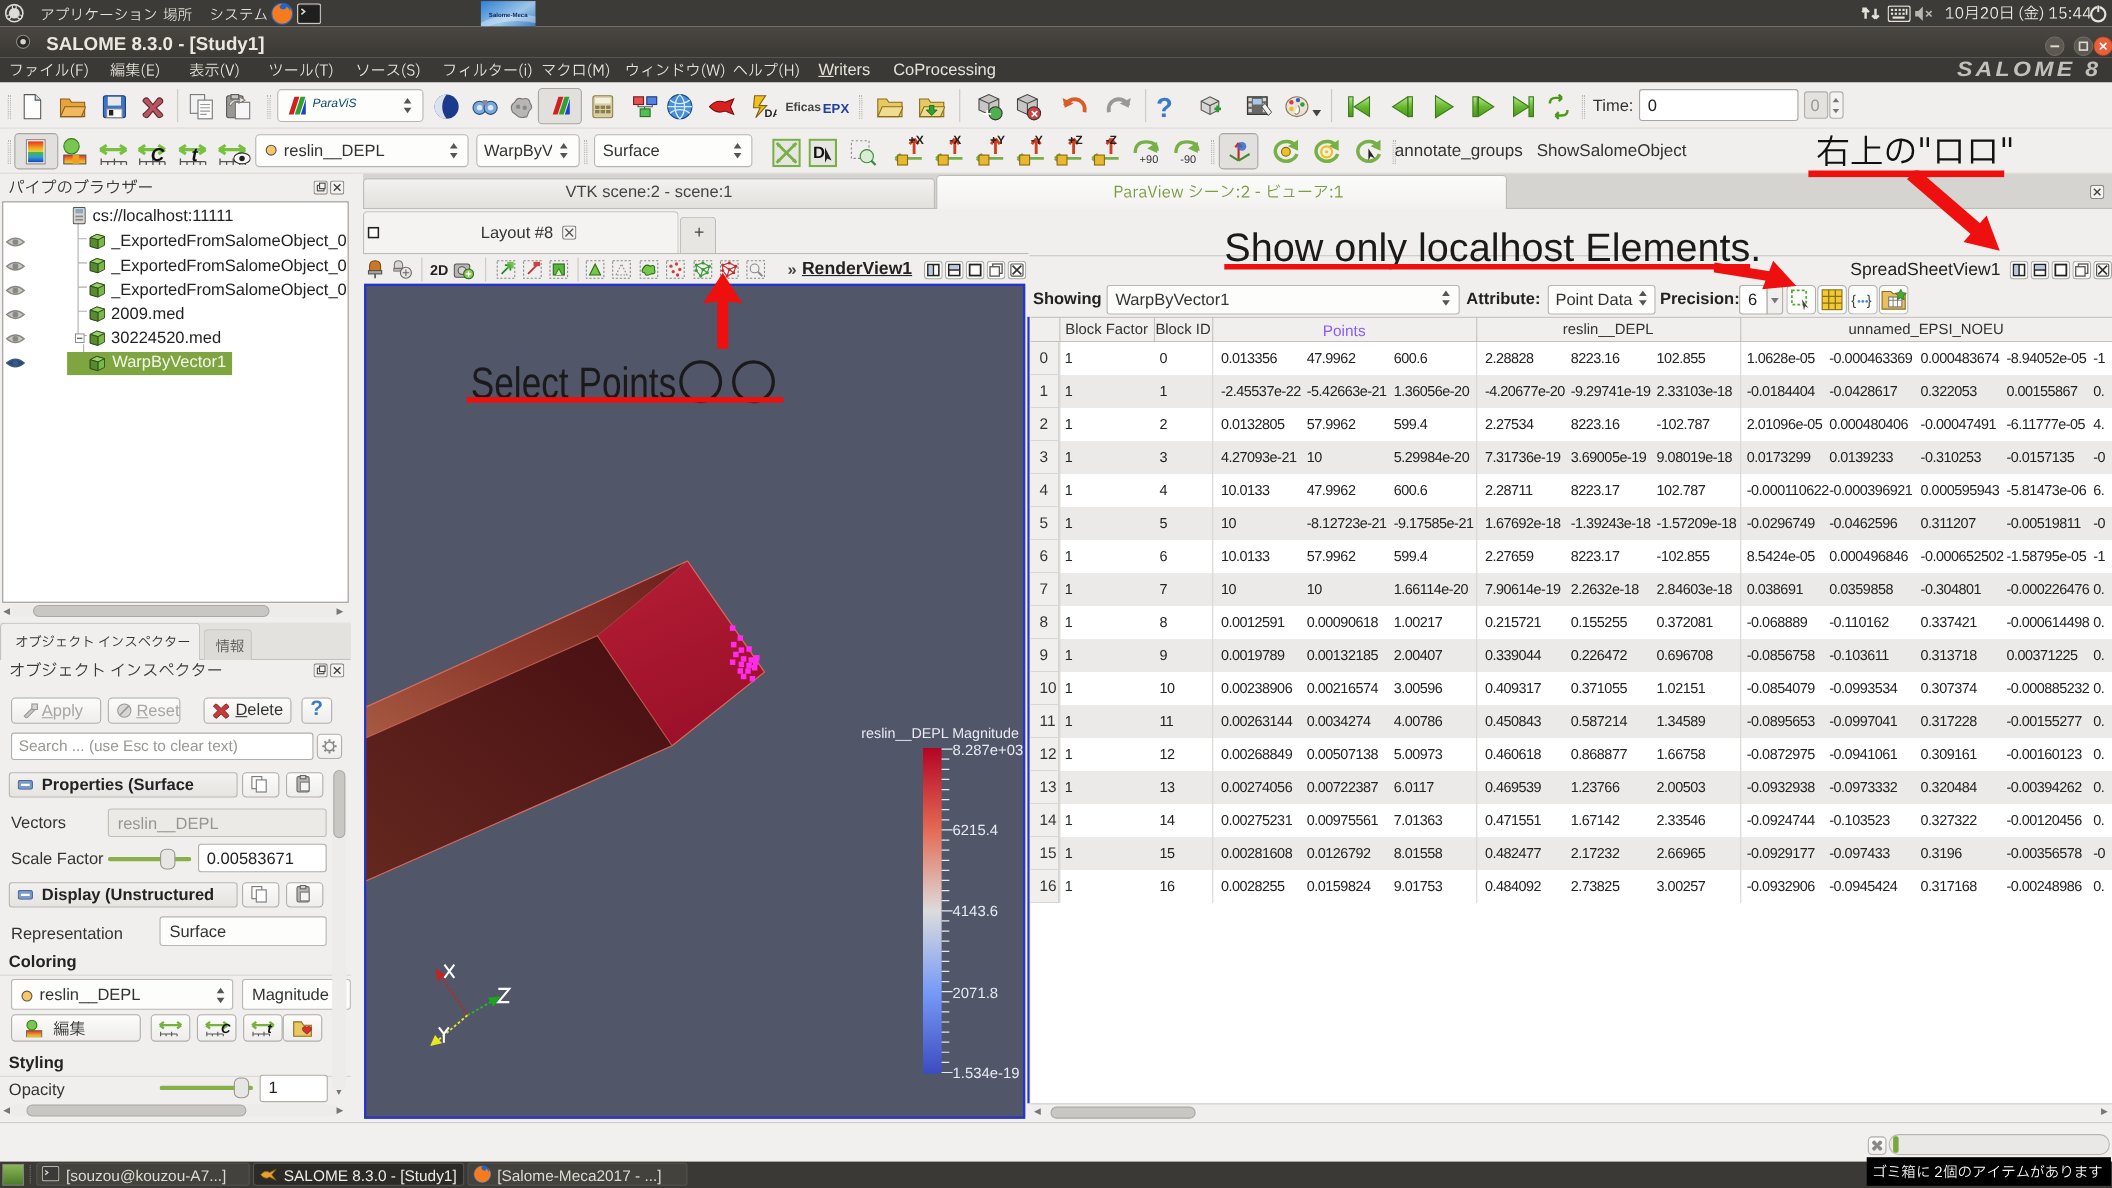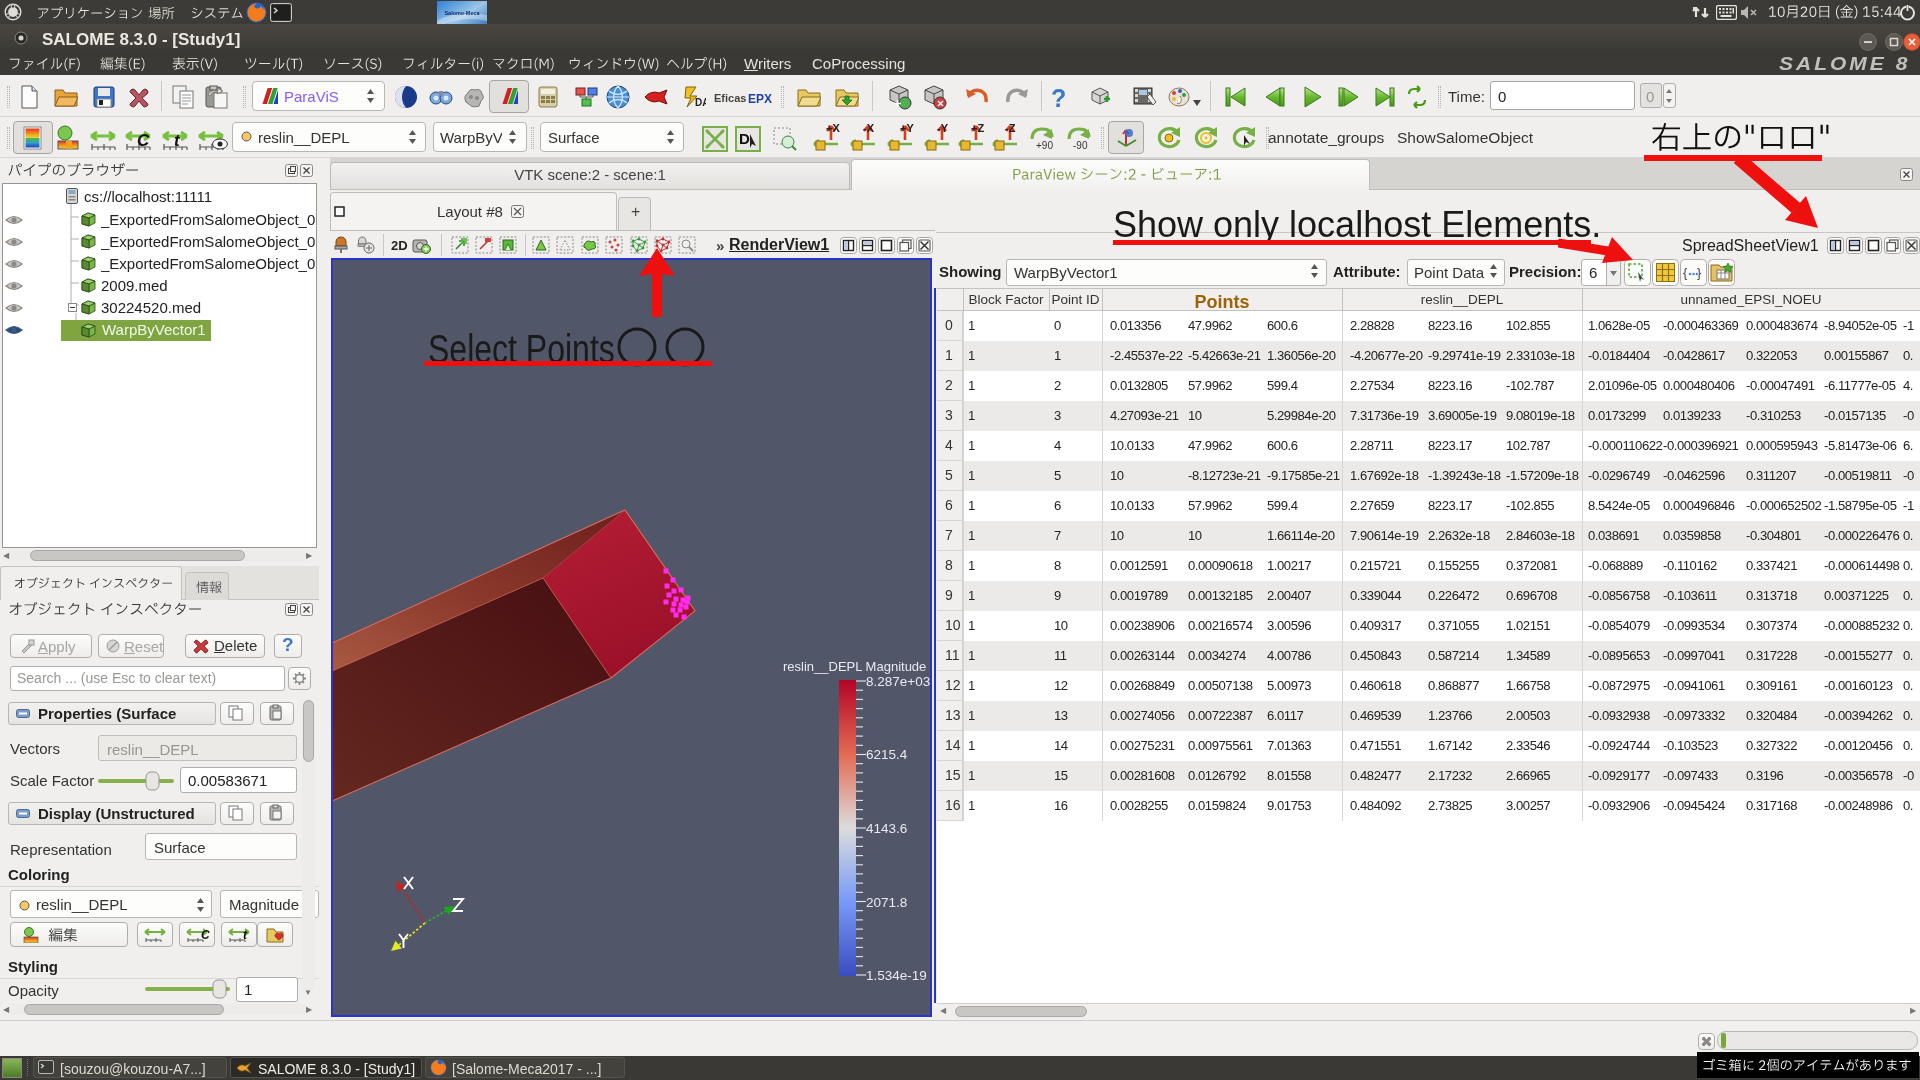--- a/index.html
+++ b/index.html
@@ -118,21 +118,21 @@
     <rect x="1" y="2" width="15" height="20" rx="2" fill="#9a9892" stroke="#555"></rect>
     <rect x="5" y="1" width="7" height="4" fill="#c8c6c0" stroke="#555"></rect>
     <rect x="9" y="8" width="13" height="15" fill="#f6f6f6" stroke="#777"></rect>
     <path d="M3 10 Q6 4 13 6 L12 3 L18 6 L12 9 L13 7 Q7 6 5 11z" fill="#e8e4da" stroke="#666" stroke-width="0.7"></path>
   </svg><div class="a" style="left:243px;top:86px;width:3px;height:22px;border-left:1px dotted #b5b3af;border-right:1px dotted #b5b3af"></div><div class="a" style="left:252px;top:81px;width:133px;height:30px;background:#fdfdfc;border:1px solid #b8b6b2;border-radius:4px"></div><svg class="a" style="left:260px;top:87px" width="18" height="18" viewBox="0 0 18 18">
     <g transform="skewX(-18)">
       <rect x="8" y="1" width="4.5" height="16" fill="#d02020"></rect>
       <rect x="13.5" y="1" width="4.5" height="16" fill="#30a030"></rect>
       <rect x="19" y="1" width="4.5" height="16" fill="#2040d0"></rect>
     </g>
-  </svg><div class="tx" style="left:284px;top:88px;font-size:15px;color:#8b5cf6;font-weight:normal;">ParaViS</div><svg class="a" style="left:366px;top:88px" width="9" height="16" viewBox="0 0 9 16">
+  </svg><div class="tx" style="left:284px;top:88px;font-size:11px;color:#0c4a6e;font-weight:normal;font-style:italic;">ParaViS</div><svg class="a" style="left:366px;top:88px" width="9" height="16" viewBox="0 0 9 16">
     <path d="M4.5 1 L8 6 H1z" fill="#555"></path>
     <path d="M4.5 15 L1 10 H8z" fill="#555"></path>
   </svg><svg class="a" style="left:394px;top:85px" width="24" height="24" viewBox="0 0 24 24">
     <circle cx="12" cy="12" r="11" fill="#1a3a8c"></circle>
     <path d="M12 1 A11 11 0 0 0 12 23 Q8 18 8 12 Q8 6 12 1z" fill="#fff" opacity="0.85"></path>
   </svg><svg class="a" style="left:429px;top:87px" width="24" height="20" viewBox="0 0 24 20">
     <circle cx="7" cy="11" r="6" fill="#7aa8d8" stroke="#2a4a7a"></circle>
     <circle cx="17" cy="11" r="6" fill="#7aa8d8" stroke="#2a4a7a"></circle>
     <circle cx="7" cy="11" r="2.5" fill="#d8e8f8"></circle>
     <circle cx="17" cy="11" r="2.5" fill="#d8e8f8"></circle>
@@ -780,22 +780,22 @@
     </g>
   </svg><svg class="a" style="left:1708px;top:259px" width="27" height="27" viewBox="0 0 27 27">
     <rect x="0.5" y="0.5" width="26" height="26" rx="4" fill="#fbfbfa" stroke="#b0aeaa"></rect>
     <path d="M3 6h8l2 2h11v14H3z" fill="#e8c060" stroke="#8a6d1a"></path>
     <rect x="9" y="11" width="12" height="9" fill="#f8f8f6" stroke="#777"></rect>
     <path d="M9 14h12M13 11v9M17 11v9" stroke="#777" stroke-width="0.8"></path>
     <path d="M20 4l1.5 3 3.5 0.5-2.5 2.5 0.6 3.5-3.1-1.7-3.1 1.7 0.6-3.5L15 7.5 18.5 7z" fill="#48a830" stroke="#1a6a10" stroke-width="0.6"></path>
   </svg><div class="a" style="left:937px;top:288px;width:983px;height:23px;background:#f0efed;border-top:1px solid #c4c2be;border-bottom:1px solid #c4c2be"></div><div class="a" style="left:963px;top:288px;width:1px;height:23px;background:#c4c2be"></div><div class="a" style="left:1049px;top:288px;width:1px;height:23px;background:#c4c2be"></div><div class="a" style="left:1102px;top:288px;width:1px;height:23px;background:#c4c2be"></div><div class="a" style="left:1342px;top:288px;width:1px;height:23px;background:#c4c2be"></div><div class="a" style="left:1582px;top:288px;width:1px;height:23px;background:#c4c2be"></div><div class="tx" style="left:963px;top:292px;font-size:13.5px;color:#333;font-weight:normal;">
     <div style="width:86px;text-align:center">Block Factor</div>
   </div><div class="tx" style="left:1049px;top:292px;font-size:13.5px;color:#333;font-weight:normal;">
-    <div style="width:53px;text-align:center">Point ID</div>
-  </div><div class="tx" style="left:1102px;top:292px;font-size:18px;color:#a16207;font-weight:bold;">
+    <div style="width:53px;text-align:center">Block ID</div>
+  </div><div class="tx" style="left:1102px;top:292px;font-size:14px;color:#8b5cf6;font-weight:normal;">
     <div style="width:240px;text-align:center">Points</div>
   </div><div class="tx" style="left:1342px;top:292px;font-size:13.5px;color:#333;font-weight:normal;">
     <div style="width:240px;text-align:center">reslin__DEPL</div>
   </div><div class="tx" style="left:1582px;top:292px;font-size:13.5px;color:#333;font-weight:normal;">
     <div style="width:338px;text-align:center">unnamed_EPSI_NOEU</div>
   </div><div class="a" style="left:937px;top:311px;width:983px;height:30px;background:#ffffff"></div><div class="a" style="left:937px;top:311px;width:26px;height:30px;background:#f0efed;border-right:1px solid #d0cecb;border-bottom:1px solid #d8d6d3"></div><div class="tx" style="left:945px;top:317px;font-size:14px;color:#333;font-weight:normal;">0</div><div class="tx" style="left:968px;top:318px;font-size:13.1px;color:#222;font-weight:normal;letter-spacing:-0.45px">1</div><div class="tx" style="left:1054px;top:318px;font-size:13.1px;color:#222;font-weight:normal;letter-spacing:-0.45px">0</div><div class="tx" style="left:1110px;top:318px;font-size:13.1px;color:#222;font-weight:normal;letter-spacing:-0.45px">0.013356</div><div class="tx" style="left:1188px;top:318px;font-size:13.1px;color:#222;font-weight:normal;letter-spacing:-0.45px">47.9962</div><div class="tx" style="left:1267px;top:318px;font-size:13.1px;color:#222;font-weight:normal;letter-spacing:-0.45px">600.6</div><div class="tx" style="left:1350px;top:318px;font-size:13.1px;color:#222;font-weight:normal;letter-spacing:-0.45px">2.28828</div><div class="tx" style="left:1428px;top:318px;font-size:13.1px;color:#222;font-weight:normal;letter-spacing:-0.45px">8223.16</div><div class="tx" style="left:1506px;top:318px;font-size:13.1px;color:#222;font-weight:normal;letter-spacing:-0.45px">102.855</div><div class="tx" style="left:1588px;top:318px;font-size:13.1px;color:#222;font-weight:normal;letter-spacing:-0.45px">1.0628e-05</div><div class="tx" style="left:1663px;top:318px;font-size:13.1px;color:#222;font-weight:normal;letter-spacing:-0.45px">-0.000463369</div><div class="tx" style="left:1746px;top:318px;font-size:13.1px;color:#222;font-weight:normal;letter-spacing:-0.45px">0.000483674</div><div class="tx" style="left:1824px;top:318px;font-size:13.1px;color:#222;font-weight:normal;letter-spacing:-0.45px">-8.94052e-05</div><div class="tx" style="left:1903px;top:318px;font-size:13.1px;color:#222;font-weight:normal;letter-spacing:-0.45px">-1</div><div class="a" style="left:1102px;top:311px;width:1px;height:30px;background:#d8d6d3"></div><div class="a" style="left:1342px;top:311px;width:1px;height:30px;background:#d8d6d3"></div><div class="a" style="left:1582px;top:311px;width:1px;height:30px;background:#d8d6d3"></div><div class="a" style="left:937px;top:341px;width:983px;height:30px;background:#ebeae8"></div><div class="a" style="left:937px;top:341px;width:26px;height:30px;background:#f0efed;border-right:1px solid #d0cecb;border-bottom:1px solid #d8d6d3"></div><div class="tx" style="left:945px;top:347px;font-size:14px;color:#333;font-weight:normal;">1</div><div class="tx" style="left:968px;top:348px;font-size:13.1px;color:#222;font-weight:normal;letter-spacing:-0.45px">1</div><div class="tx" style="left:1054px;top:348px;font-size:13.1px;color:#222;font-weight:normal;letter-spacing:-0.45px">1</div><div class="tx" style="left:1110px;top:348px;font-size:13.1px;color:#222;font-weight:normal;letter-spacing:-0.45px">-2.45537e-22</div><div class="tx" style="left:1188px;top:348px;font-size:13.1px;color:#222;font-weight:normal;letter-spacing:-0.45px">-5.42663e-21</div><div class="tx" style="left:1267px;top:348px;font-size:13.1px;color:#222;font-weight:normal;letter-spacing:-0.45px">1.36056e-20</div><div class="tx" style="left:1350px;top:348px;font-size:13.1px;color:#222;font-weight:normal;letter-spacing:-0.45px">-4.20677e-20</div><div class="tx" style="left:1428px;top:348px;font-size:13.1px;color:#222;font-weight:normal;letter-spacing:-0.45px">-9.29741e-19</div><div class="tx" style="left:1506px;top:348px;font-size:13.1px;color:#222;font-weight:normal;letter-spacing:-0.45px">2.33103e-18</div><div class="tx" style="left:1588px;top:348px;font-size:13.1px;color:#222;font-weight:normal;letter-spacing:-0.45px">-0.0184404</div><div class="tx" style="left:1663px;top:348px;font-size:13.1px;color:#222;font-weight:normal;letter-spacing:-0.45px">-0.0428617</div><div class="tx" style="left:1746px;top:348px;font-size:13.1px;color:#222;font-weight:normal;letter-spacing:-0.45px">0.322053</div><div class="tx" style="left:1824px;top:348px;font-size:13.1px;color:#222;font-weight:normal;letter-spacing:-0.45px">0.00155867</div><div class="tx" style="left:1903px;top:348px;font-size:13.1px;color:#222;font-weight:normal;letter-spacing:-0.45px">0.</div><div class="a" style="left:1102px;top:341px;width:1px;height:30px;background:#d8d6d3"></div><div class="a" style="left:1342px;top:341px;width:1px;height:30px;background:#d8d6d3"></div><div class="a" style="left:1582px;top:341px;width:1px;height:30px;background:#d8d6d3"></div><div class="a" style="left:937px;top:371px;width:983px;height:30px;background:#ffffff"></div><div class="a" style="left:937px;top:371px;width:26px;height:30px;background:#f0efed;border-right:1px solid #d0cecb;border-bottom:1px solid #d8d6d3"></div><div class="tx" style="left:945px;top:377px;font-size:14px;color:#333;font-weight:normal;">2</div><div class="tx" style="left:968px;top:378px;font-size:13.1px;color:#222;font-weight:normal;letter-spacing:-0.45px">1</div><div class="tx" style="left:1054px;top:378px;font-size:13.1px;color:#222;font-weight:normal;letter-spacing:-0.45px">2</div><div class="tx" style="left:1110px;top:378px;font-size:13.1px;color:#222;font-weight:normal;letter-spacing:-0.45px">0.0132805</div><div class="tx" style="left:1188px;top:378px;font-size:13.1px;color:#222;font-weight:normal;letter-spacing:-0.45px">57.9962</div><div class="tx" style="left:1267px;top:378px;font-size:13.1px;color:#222;font-weight:normal;letter-spacing:-0.45px">599.4</div><div class="tx" style="left:1350px;top:378px;font-size:13.1px;color:#222;font-weight:normal;letter-spacing:-0.45px">2.27534</div><div class="tx" style="left:1428px;top:378px;font-size:13.1px;color:#222;font-weight:normal;letter-spacing:-0.45px">8223.16</div><div class="tx" style="left:1506px;top:378px;font-size:13.1px;color:#222;font-weight:normal;letter-spacing:-0.45px">-102.787</div><div class="tx" style="left:1588px;top:378px;font-size:13.1px;color:#222;font-weight:normal;letter-spacing:-0.45px">2.01096e-05</div><div class="tx" style="left:1663px;top:378px;font-size:13.1px;color:#222;font-weight:normal;letter-spacing:-0.45px">0.000480406</div><div class="tx" style="left:1746px;top:378px;font-size:13.1px;color:#222;font-weight:normal;letter-spacing:-0.45px">-0.00047491</div><div class="tx" style="left:1824px;top:378px;font-size:13.1px;color:#222;font-weight:normal;letter-spacing:-0.45px">-6.11777e-05</div><div class="tx" style="left:1903px;top:378px;font-size:13.1px;color:#222;font-weight:normal;letter-spacing:-0.45px">4.</div><div class="a" style="left:1102px;top:371px;width:1px;height:30px;background:#d8d6d3"></div><div class="a" style="left:1342px;top:371px;width:1px;height:30px;background:#d8d6d3"></div><div class="a" style="left:1582px;top:371px;width:1px;height:30px;background:#d8d6d3"></div><div class="a" style="left:937px;top:401px;width:983px;height:30px;background:#ebeae8"></div><div class="a" style="left:937px;top:401px;width:26px;height:30px;background:#f0efed;border-right:1px solid #d0cecb;border-bottom:1px solid #d8d6d3"></div><div class="tx" style="left:945px;top:407px;font-size:14px;color:#333;font-weight:normal;">3</div><div class="tx" style="left:968px;top:408px;font-size:13.1px;color:#222;font-weight:normal;letter-spacing:-0.45px">1</div><div class="tx" style="left:1054px;top:408px;font-size:13.1px;color:#222;font-weight:normal;letter-spacing:-0.45px">3</div><div class="tx" style="left:1110px;top:408px;font-size:13.1px;color:#222;font-weight:normal;letter-spacing:-0.45px">4.27093e-21</div><div class="tx" style="left:1188px;top:408px;font-size:13.1px;color:#222;font-weight:normal;letter-spacing:-0.45px">10</div><div class="tx" style="left:1267px;top:408px;font-size:13.1px;color:#222;font-weight:normal;letter-spacing:-0.45px">5.29984e-20</div><div class="tx" style="left:1350px;top:408px;font-size:13.1px;color:#222;font-weight:normal;letter-spacing:-0.45px">7.31736e-19</div><div class="tx" style="left:1428px;top:408px;font-size:13.1px;color:#222;font-weight:normal;letter-spacing:-0.45px">3.69005e-19</div><div class="tx" style="left:1506px;top:408px;font-size:13.1px;color:#222;font-weight:normal;letter-spacing:-0.45px">9.08019e-18</div><div class="tx" style="left:1588px;top:408px;font-size:13.1px;color:#222;font-weight:normal;letter-spacing:-0.45px">0.0173299</div><div class="tx" style="left:1663px;top:408px;font-size:13.1px;color:#222;font-weight:normal;letter-spacing:-0.45px">0.0139233</div><div class="tx" style="left:1746px;top:408px;font-size:13.1px;color:#222;font-weight:normal;letter-spacing:-0.45px">-0.310253</div><div class="tx" style="left:1824px;top:408px;font-size:13.1px;color:#222;font-weight:normal;letter-spacing:-0.45px">-0.0157135</div><div class="tx" style="left:1903px;top:408px;font-size:13.1px;color:#222;font-weight:normal;letter-spacing:-0.45px">-0</div><div class="a" style="left:1102px;top:401px;width:1px;height:30px;background:#d8d6d3"></div><div class="a" style="left:1342px;top:401px;width:1px;height:30px;background:#d8d6d3"></div><div class="a" style="left:1582px;top:401px;width:1px;height:30px;background:#d8d6d3"></div><div class="a" style="left:937px;top:431px;width:983px;height:30px;background:#ffffff"></div><div class="a" style="left:937px;top:431px;width:26px;height:30px;background:#f0efed;border-right:1px solid #d0cecb;border-bottom:1px solid #d8d6d3"></div><div class="tx" style="left:945px;top:437px;font-size:14px;color:#333;font-weight:normal;">4</div><div class="tx" style="left:968px;top:438px;font-size:13.1px;color:#222;font-weight:normal;letter-spacing:-0.45px">1</div><div class="tx" style="left:1054px;top:438px;font-size:13.1px;color:#222;font-weight:normal;letter-spacing:-0.45px">4</div><div class="tx" style="left:1110px;top:438px;font-size:13.1px;color:#222;font-weight:normal;letter-spacing:-0.45px">10.0133</div><div class="tx" style="left:1188px;top:438px;font-size:13.1px;color:#222;font-weight:normal;letter-spacing:-0.45px">47.9962</div><div class="tx" style="left:1267px;top:438px;font-size:13.1px;color:#222;font-weight:normal;letter-spacing:-0.45px">600.6</div><div class="tx" style="left:1350px;top:438px;font-size:13.1px;color:#222;font-weight:normal;letter-spacing:-0.45px">2.28711</div><div class="tx" style="left:1428px;top:438px;font-size:13.1px;color:#222;font-weight:normal;letter-spacing:-0.45px">8223.17</div><div class="tx" style="left:1506px;top:438px;font-size:13.1px;color:#222;font-weight:normal;letter-spacing:-0.45px">102.787</div><div class="tx" style="left:1588px;top:438px;font-size:13.1px;color:#222;font-weight:normal;letter-spacing:-0.45px">-0.000110622</div><div class="tx" style="left:1663px;top:438px;font-size:13.1px;color:#222;font-weight:normal;letter-spacing:-0.45px">-0.000396921</div><div class="tx" style="left:1746px;top:438px;font-size:13.1px;color:#222;font-weight:normal;letter-spacing:-0.45px">0.000595943</div><div class="tx" style="left:1824px;top:438px;font-size:13.1px;color:#222;font-weight:normal;letter-spacing:-0.45px">-5.81473e-06</div><div class="tx" style="left:1903px;top:438px;font-size:13.1px;color:#222;font-weight:normal;letter-spacing:-0.45px">6.</div><div class="a" style="left:1102px;top:431px;width:1px;height:30px;background:#d8d6d3"></div><div class="a" style="left:1342px;top:431px;width:1px;height:30px;background:#d8d6d3"></div><div class="a" style="left:1582px;top:431px;width:1px;height:30px;background:#d8d6d3"></div><div class="a" style="left:937px;top:461px;width:983px;height:30px;background:#ebeae8"></div><div class="a" style="left:937px;top:461px;width:26px;height:30px;background:#f0efed;border-right:1px solid #d0cecb;border-bottom:1px solid #d8d6d3"></div><div class="tx" style="left:945px;top:467px;font-size:14px;color:#333;font-weight:normal;">5</div><div class="tx" style="left:968px;top:468px;font-size:13.1px;color:#222;font-weight:normal;letter-spacing:-0.45px">1</div><div class="tx" style="left:1054px;top:468px;font-size:13.1px;color:#222;font-weight:normal;letter-spacing:-0.45px">5</div><div class="tx" style="left:1110px;top:468px;font-size:13.1px;color:#222;font-weight:normal;letter-spacing:-0.45px">10</div><div class="tx" style="left:1188px;top:468px;font-size:13.1px;color:#222;font-weight:normal;letter-spacing:-0.45px">-8.12723e-21</div><div class="tx" style="left:1267px;top:468px;font-size:13.1px;color:#222;font-weight:normal;letter-spacing:-0.45px">-9.17585e-21</div><div class="tx" style="left:1350px;top:468px;font-size:13.1px;color:#222;font-weight:normal;letter-spacing:-0.45px">1.67692e-18</div><div class="tx" style="left:1428px;top:468px;font-size:13.1px;color:#222;font-weight:normal;letter-spacing:-0.45px">-1.39243e-18</div><div class="tx" style="left:1506px;top:468px;font-size:13.1px;color:#222;font-weight:normal;letter-spacing:-0.45px">-1.57209e-18</div><div class="tx" style="left:1588px;top:468px;font-size:13.1px;color:#222;font-weight:normal;letter-spacing:-0.45px">-0.0296749</div><div class="tx" style="left:1663px;top:468px;font-size:13.1px;color:#222;font-weight:normal;letter-spacing:-0.45px">-0.0462596</div><div class="tx" style="left:1746px;top:468px;font-size:13.1px;color:#222;font-weight:normal;letter-spacing:-0.45px">0.311207</div><div class="tx" style="left:1824px;top:468px;font-size:13.1px;color:#222;font-weight:normal;letter-spacing:-0.45px">-0.00519811</div><div class="tx" style="left:1903px;top:468px;font-size:13.1px;color:#222;font-weight:normal;letter-spacing:-0.45px">-0</div><div class="a" style="left:1102px;top:461px;width:1px;height:30px;background:#d8d6d3"></div><div class="a" style="left:1342px;top:461px;width:1px;height:30px;background:#d8d6d3"></div><div class="a" style="left:1582px;top:461px;width:1px;height:30px;background:#d8d6d3"></div><div class="a" style="left:937px;top:491px;width:983px;height:30px;background:#ffffff"></div><div class="a" style="left:937px;top:491px;width:26px;height:30px;background:#f0efed;border-right:1px solid #d0cecb;border-bottom:1px solid #d8d6d3"></div><div class="tx" style="left:945px;top:497px;font-size:14px;color:#333;font-weight:normal;">6</div><div class="tx" style="left:968px;top:498px;font-size:13.1px;color:#222;font-weight:normal;letter-spacing:-0.45px">1</div><div class="tx" style="left:1054px;top:498px;font-size:13.1px;color:#222;font-weight:normal;letter-spacing:-0.45px">6</div><div class="tx" style="left:1110px;top:498px;font-size:13.1px;color:#222;font-weight:normal;letter-spacing:-0.45px">10.0133</div><div class="tx" style="left:1188px;top:498px;font-size:13.1px;color:#222;font-weight:normal;letter-spacing:-0.45px">57.9962</div><div class="tx" style="left:1267px;top:498px;font-size:13.1px;color:#222;font-weight:normal;letter-spacing:-0.45px">599.4</div><div class="tx" style="left:1350px;top:498px;font-size:13.1px;color:#222;font-weight:normal;letter-spacing:-0.45px">2.27659</div><div class="tx" style="left:1428px;top:498px;font-size:13.1px;color:#222;font-weight:normal;letter-spacing:-0.45px">8223.17</div><div class="tx" style="left:1506px;top:498px;font-size:13.1px;color:#222;font-weight:normal;letter-spacing:-0.45px">-102.855</div><div class="tx" style="left:1588px;top:498px;font-size:13.1px;color:#222;font-weight:normal;letter-spacing:-0.45px">8.5424e-05</div><div class="tx" style="left:1663px;top:498px;font-size:13.1px;color:#222;font-weight:normal;letter-spacing:-0.45px">0.000496846</div><div class="tx" style="left:1746px;top:498px;font-size:13.1px;color:#222;font-weight:normal;letter-spacing:-0.45px">-0.000652502</div><div class="tx" style="left:1824px;top:498px;font-size:13.1px;color:#222;font-weight:normal;letter-spacing:-0.45px">-1.58795e-05</div><div class="tx" style="left:1903px;top:498px;font-size:13.1px;color:#222;font-weight:normal;letter-spacing:-0.45px">-1</div><div class="a" style="left:1102px;top:491px;width:1px;height:30px;background:#d8d6d3"></div><div class="a" style="left:1342px;top:491px;width:1px;height:30px;background:#d8d6d3"></div><div class="a" style="left:1582px;top:491px;width:1px;height:30px;background:#d8d6d3"></div><div class="a" style="left:937px;top:521px;width:983px;height:30px;background:#ebeae8"></div><div class="a" style="left:937px;top:521px;width:26px;height:30px;background:#f0efed;border-right:1px solid #d0cecb;border-bottom:1px solid #d8d6d3"></div><div class="tx" style="left:945px;top:527px;font-size:14px;color:#333;font-weight:normal;">7</div><div class="tx" style="left:968px;top:528px;font-size:13.1px;color:#222;font-weight:normal;letter-spacing:-0.45px">1</div><div class="tx" style="left:1054px;top:528px;font-size:13.1px;color:#222;font-weight:normal;letter-spacing:-0.45px">7</div><div class="tx" style="left:1110px;top:528px;font-size:13.1px;color:#222;font-weight:normal;letter-spacing:-0.45px">10</div><div class="tx" style="left:1188px;top:528px;font-size:13.1px;color:#222;font-weight:normal;letter-spacing:-0.45px">10</div><div class="tx" style="left:1267px;top:528px;font-size:13.1px;color:#222;font-weight:normal;letter-spacing:-0.45px">1.66114e-20</div><div class="tx" style="left:1350px;top:528px;font-size:13.1px;color:#222;font-weight:normal;letter-spacing:-0.45px">7.90614e-19</div><div class="tx" style="left:1428px;top:528px;font-size:13.1px;color:#222;font-weight:normal;letter-spacing:-0.45px">2.2632e-18</div><div class="tx" style="left:1506px;top:528px;font-size:13.1px;color:#222;font-weight:normal;letter-spacing:-0.45px">2.84603e-18</div><div class="tx" style="left:1588px;top:528px;font-size:13.1px;color:#222;font-weight:normal;letter-spacing:-0.45px">0.038691</div><div class="tx" style="left:1663px;top:528px;font-size:13.1px;color:#222;font-weight:normal;letter-spacing:-0.45px">0.0359858</div><div class="tx" style="left:1746px;top:528px;font-size:13.1px;color:#222;font-weight:normal;letter-spacing:-0.45px">-0.304801</div><div class="tx" style="left:1824px;top:528px;font-size:13.1px;color:#222;font-weight:normal;letter-spacing:-0.45px">-0.000226476</div><div class="tx" style="left:1903px;top:528px;font-size:13.1px;color:#222;font-weight:normal;letter-spacing:-0.45px">0.</div><div class="a" style="left:1102px;top:521px;width:1px;height:30px;background:#d8d6d3"></div><div class="a" style="left:1342px;top:521px;width:1px;height:30px;background:#d8d6d3"></div><div class="a" style="left:1582px;top:521px;width:1px;height:30px;background:#d8d6d3"></div><div class="a" style="left:937px;top:551px;width:983px;height:30px;background:#ffffff"></div><div class="a" style="left:937px;top:551px;width:26px;height:30px;background:#f0efed;border-right:1px solid #d0cecb;border-bottom:1px solid #d8d6d3"></div><div class="tx" style="left:945px;top:557px;font-size:14px;color:#333;font-weight:normal;">8</div><div class="tx" style="left:968px;top:558px;font-size:13.1px;color:#222;font-weight:normal;letter-spacing:-0.45px">1</div><div class="tx" style="left:1054px;top:558px;font-size:13.1px;color:#222;font-weight:normal;letter-spacing:-0.45px">8</div><div class="tx" style="left:1110px;top:558px;font-size:13.1px;color:#222;font-weight:normal;letter-spacing:-0.45px">0.0012591</div><div class="tx" style="left:1188px;top:558px;font-size:13.1px;color:#222;font-weight:normal;letter-spacing:-0.45px">0.00090618</div><div class="tx" style="left:1267px;top:558px;font-size:13.1px;color:#222;font-weight:normal;letter-spacing:-0.45px">1.00217</div><div class="tx" style="left:1350px;top:558px;font-size:13.1px;color:#222;font-weight:normal;letter-spacing:-0.45px">0.215721</div><div class="tx" style="left:1428px;top:558px;font-size:13.1px;color:#222;font-weight:normal;letter-spacing:-0.45px">0.155255</div><div class="tx" style="left:1506px;top:558px;font-size:13.1px;color:#222;font-weight:normal;letter-spacing:-0.45px">0.372081</div><div class="tx" style="left:1588px;top:558px;font-size:13.1px;color:#222;font-weight:normal;letter-spacing:-0.45px">-0.068889</div><div class="tx" style="left:1663px;top:558px;font-size:13.1px;color:#222;font-weight:normal;letter-spacing:-0.45px">-0.110162</div><div class="tx" style="left:1746px;top:558px;font-size:13.1px;color:#222;font-weight:normal;letter-spacing:-0.45px">0.337421</div><div class="tx" style="left:1824px;top:558px;font-size:13.1px;color:#222;font-weight:normal;letter-spacing:-0.45px">-0.000614498</div><div class="tx" style="left:1903px;top:558px;font-size:13.1px;color:#222;font-weight:normal;letter-spacing:-0.45px">0.</div><div class="a" style="left:1102px;top:551px;width:1px;height:30px;background:#d8d6d3"></div><div class="a" style="left:1342px;top:551px;width:1px;height:30px;background:#d8d6d3"></div><div class="a" style="left:1582px;top:551px;width:1px;height:30px;background:#d8d6d3"></div><div class="a" style="left:937px;top:581px;width:983px;height:30px;background:#ebeae8"></div><div class="a" style="left:937px;top:581px;width:26px;height:30px;background:#f0efed;border-right:1px solid #d0cecb;border-bottom:1px solid #d8d6d3"></div><div class="tx" style="left:945px;top:587px;font-size:14px;color:#333;font-weight:normal;">9</div><div class="tx" style="left:968px;top:588px;font-size:13.1px;color:#222;font-weight:normal;letter-spacing:-0.45px">1</div><div class="tx" style="left:1054px;top:588px;font-size:13.1px;color:#222;font-weight:normal;letter-spacing:-0.45px">9</div><div class="tx" style="left:1110px;top:588px;font-size:13.1px;color:#222;font-weight:normal;letter-spacing:-0.45px">0.0019789</div><div class="tx" style="left:1188px;top:588px;font-size:13.1px;color:#222;font-weight:normal;letter-spacing:-0.45px">0.00132185</div><div class="tx" style="left:1267px;top:588px;font-size:13.1px;color:#222;font-weight:normal;letter-spacing:-0.45px">2.00407</div><div class="tx" style="left:1350px;top:588px;font-size:13.1px;color:#222;font-weight:normal;letter-spacing:-0.45px">0.339044</div><div class="tx" style="left:1428px;top:588px;font-size:13.1px;color:#222;font-weight:normal;letter-spacing:-0.45px">0.226472</div><div class="tx" style="left:1506px;top:588px;font-size:13.1px;color:#222;font-weight:normal;letter-spacing:-0.45px">0.696708</div><div class="tx" style="left:1588px;top:588px;font-size:13.1px;color:#222;font-weight:normal;letter-spacing:-0.45px">-0.0856758</div><div class="tx" style="left:1663px;top:588px;font-size:13.1px;color:#222;font-weight:normal;letter-spacing:-0.45px">-0.103611</div><div class="tx" style="left:1746px;top:588px;font-size:13.1px;color:#222;font-weight:normal;letter-spacing:-0.45px">0.313718</div><div class="tx" style="left:1824px;top:588px;font-size:13.1px;color:#222;font-weight:normal;letter-spacing:-0.45px">0.00371225</div><div class="tx" style="left:1903px;top:588px;font-size:13.1px;color:#222;font-weight:normal;letter-spacing:-0.45px">0.</div><div class="a" style="left:1102px;top:581px;width:1px;height:30px;background:#d8d6d3"></div><div class="a" style="left:1342px;top:581px;width:1px;height:30px;background:#d8d6d3"></div><div class="a" style="left:1582px;top:581px;width:1px;height:30px;background:#d8d6d3"></div><div class="a" style="left:937px;top:611px;width:983px;height:30px;background:#ffffff"></div><div class="a" style="left:937px;top:611px;width:26px;height:30px;background:#f0efed;border-right:1px solid #d0cecb;border-bottom:1px solid #d8d6d3"></div><div class="tx" style="left:945px;top:617px;font-size:14px;color:#333;font-weight:normal;">10</div><div class="tx" style="left:968px;top:618px;font-size:13.1px;color:#222;font-weight:normal;letter-spacing:-0.45px">1</div><div class="tx" style="left:1054px;top:618px;font-size:13.1px;color:#222;font-weight:normal;letter-spacing:-0.45px">10</div><div class="tx" style="left:1110px;top:618px;font-size:13.1px;color:#222;font-weight:normal;letter-spacing:-0.45px">0.00238906</div><div class="tx" style="left:1188px;top:618px;font-size:13.1px;color:#222;font-weight:normal;letter-spacing:-0.45px">0.00216574</div><div class="tx" style="left:1267px;top:618px;font-size:13.1px;color:#222;font-weight:normal;letter-spacing:-0.45px">3.00596</div><div class="tx" style="left:1350px;top:618px;font-size:13.1px;color:#222;font-weight:normal;letter-spacing:-0.45px">0.409317</div><div class="tx" style="left:1428px;top:618px;font-size:13.1px;color:#222;font-weight:normal;letter-spacing:-0.45px">0.371055</div><div class="tx" style="left:1506px;top:618px;font-size:13.1px;color:#222;font-weight:normal;letter-spacing:-0.45px">1.02151</div><div class="tx" style="left:1588px;top:618px;font-size:13.1px;color:#222;font-weight:normal;letter-spacing:-0.45px">-0.0854079</div><div class="tx" style="left:1663px;top:618px;font-size:13.1px;color:#222;font-weight:normal;letter-spacing:-0.45px">-0.0993534</div><div class="tx" style="left:1746px;top:618px;font-size:13.1px;color:#222;font-weight:normal;letter-spacing:-0.45px">0.307374</div><div class="tx" style="left:1824px;top:618px;font-size:13.1px;color:#222;font-weight:normal;letter-spacing:-0.45px">-0.000885232</div><div class="tx" style="left:1903px;top:618px;font-size:13.1px;color:#222;font-weight:normal;letter-spacing:-0.45px">0.</div><div class="a" style="left:1102px;top:611px;width:1px;height:30px;background:#d8d6d3"></div><div class="a" style="left:1342px;top:611px;width:1px;height:30px;background:#d8d6d3"></div><div class="a" style="left:1582px;top:611px;width:1px;height:30px;background:#d8d6d3"></div><div class="a" style="left:937px;top:641px;width:983px;height:30px;background:#ebeae8"></div><div class="a" style="left:937px;top:641px;width:26px;height:30px;background:#f0efed;border-right:1px solid #d0cecb;border-bottom:1px solid #d8d6d3"></div><div class="tx" style="left:945px;top:647px;font-size:14px;color:#333;font-weight:normal;">11</div><div class="tx" style="left:968px;top:648px;font-size:13.1px;color:#222;font-weight:normal;letter-spacing:-0.45px">1</div><div class="tx" style="left:1054px;top:648px;font-size:13.1px;color:#222;font-weight:normal;letter-spacing:-0.45px">11</div><div class="tx" style="left:1110px;top:648px;font-size:13.1px;color:#222;font-weight:normal;letter-spacing:-0.45px">0.00263144</div><div class="tx" style="left:1188px;top:648px;font-size:13.1px;color:#222;font-weight:normal;letter-spacing:-0.45px">0.0034274</div><div class="tx" style="left:1267px;top:648px;font-size:13.1px;color:#222;font-weight:normal;letter-spacing:-0.45px">4.00786</div><div class="tx" style="left:1350px;top:648px;font-size:13.1px;color:#222;font-weight:normal;letter-spacing:-0.45px">0.450843</div><div class="tx" style="left:1428px;top:648px;font-size:13.1px;color:#222;font-weight:normal;letter-spacing:-0.45px">0.587214</div><div class="tx" style="left:1506px;top:648px;font-size:13.1px;color:#222;font-weight:normal;letter-spacing:-0.45px">1.34589</div><div class="tx" style="left:1588px;top:648px;font-size:13.1px;color:#222;font-weight:normal;letter-spacing:-0.45px">-0.0895653</div><div class="tx" style="left:1663px;top:648px;font-size:13.1px;color:#222;font-weight:normal;letter-spacing:-0.45px">-0.0997041</div><div class="tx" style="left:1746px;top:648px;font-size:13.1px;color:#222;font-weight:normal;letter-spacing:-0.45px">0.317228</div><div class="tx" style="left:1824px;top:648px;font-size:13.1px;color:#222;font-weight:normal;letter-spacing:-0.45px">-0.00155277</div><div class="tx" style="left:1903px;top:648px;font-size:13.1px;color:#222;font-weight:normal;letter-spacing:-0.45px">0.</div><div class="a" style="left:1102px;top:641px;width:1px;height:30px;background:#d8d6d3"></div><div class="a" style="left:1342px;top:641px;width:1px;height:30px;background:#d8d6d3"></div><div class="a" style="left:1582px;top:641px;width:1px;height:30px;background:#d8d6d3"></div><div class="a" style="left:937px;top:671px;width:983px;height:30px;background:#ffffff"></div><div class="a" style="left:937px;top:671px;width:26px;height:30px;background:#f0efed;border-right:1px solid #d0cecb;border-bottom:1px solid #d8d6d3"></div><div class="tx" style="left:945px;top:677px;font-size:14px;color:#333;font-weight:normal;">12</div><div class="tx" style="left:968px;top:678px;font-size:13.1px;color:#222;font-weight:normal;letter-spacing:-0.45px">1</div><div class="tx" style="left:1054px;top:678px;font-size:13.1px;color:#222;font-weight:normal;letter-spacing:-0.45px">12</div><div class="tx" style="left:1110px;top:678px;font-size:13.1px;color:#222;font-weight:normal;letter-spacing:-0.45px">0.00268849</div><div class="tx" style="left:1188px;top:678px;font-size:13.1px;color:#222;font-weight:normal;letter-spacing:-0.45px">0.00507138</div><div class="tx" style="left:1267px;top:678px;font-size:13.1px;color:#222;font-weight:normal;letter-spacing:-0.45px">5.00973</div><div class="tx" style="left:1350px;top:678px;font-size:13.1px;color:#222;font-weight:normal;letter-spacing:-0.45px">0.460618</div><div class="tx" style="left:1428px;top:678px;font-size:13.1px;color:#222;font-weight:normal;letter-spacing:-0.45px">0.868877</div><div class="tx" style="left:1506px;top:678px;font-size:13.1px;color:#222;font-weight:normal;letter-spacing:-0.45px">1.66758</div><div class="tx" style="left:1588px;top:678px;font-size:13.1px;color:#222;font-weight:normal;letter-spacing:-0.45px">-0.0872975</div><div class="tx" style="left:1663px;top:678px;font-size:13.1px;color:#222;font-weight:normal;letter-spacing:-0.45px">-0.0941061</div><div class="tx" style="left:1746px;top:678px;font-size:13.1px;color:#222;font-weight:normal;letter-spacing:-0.45px">0.309161</div><div class="tx" style="left:1824px;top:678px;font-size:13.1px;color:#222;font-weight:normal;letter-spacing:-0.45px">-0.00160123</div><div class="tx" style="left:1903px;top:678px;font-size:13.1px;color:#222;font-weight:normal;letter-spacing:-0.45px">0.</div><div class="a" style="left:1102px;top:671px;width:1px;height:30px;background:#d8d6d3"></div><div class="a" style="left:1342px;top:671px;width:1px;height:30px;background:#d8d6d3"></div><div class="a" style="left:1582px;top:671px;width:1px;height:30px;background:#d8d6d3"></div><div class="a" style="left:937px;top:701px;width:983px;height:30px;background:#ebeae8"></div><div class="a" style="left:937px;top:701px;width:26px;height:30px;background:#f0efed;border-right:1px solid #d0cecb;border-bottom:1px solid #d8d6d3"></div><div class="tx" style="left:945px;top:707px;font-size:14px;color:#333;font-weight:normal;">13</div><div class="tx" style="left:968px;top:708px;font-size:13.1px;color:#222;font-weight:normal;letter-spacing:-0.45px">1</div><div class="tx" style="left:1054px;top:708px;font-size:13.1px;color:#222;font-weight:normal;letter-spacing:-0.45px">13</div><div class="tx" style="left:1110px;top:708px;font-size:13.1px;color:#222;font-weight:normal;letter-spacing:-0.45px">0.00274056</div><div class="tx" style="left:1188px;top:708px;font-size:13.1px;color:#222;font-weight:normal;letter-spacing:-0.45px">0.00722387</div><div class="tx" style="left:1267px;top:708px;font-size:13.1px;color:#222;font-weight:normal;letter-spacing:-0.45px">6.0117</div><div class="tx" style="left:1350px;top:708px;font-size:13.1px;color:#222;font-weight:normal;letter-spacing:-0.45px">0.469539</div><div class="tx" style="left:1428px;top:708px;font-size:13.1px;color:#222;font-weight:normal;letter-spacing:-0.45px">1.23766</div><div class="tx" style="left:1506px;top:708px;font-size:13.1px;color:#222;font-weight:normal;letter-spacing:-0.45px">2.00503</div><div class="tx" style="left:1588px;top:708px;font-size:13.1px;color:#222;font-weight:normal;letter-spacing:-0.45px">-0.0932938</div><div class="tx" style="left:1663px;top:708px;font-size:13.1px;color:#222;font-weight:normal;letter-spacing:-0.45px">-0.0973332</div><div class="tx" style="left:1746px;top:708px;font-size:13.1px;color:#222;font-weight:normal;letter-spacing:-0.45px">0.320484</div><div class="tx" style="left:1824px;top:708px;font-size:13.1px;color:#222;font-weight:normal;letter-spacing:-0.45px">-0.00394262</div><div class="tx" style="left:1903px;top:708px;font-size:13.1px;color:#222;font-weight:normal;letter-spacing:-0.45px">0.</div><div class="a" style="left:1102px;top:701px;width:1px;height:30px;background:#d8d6d3"></div><div class="a" style="left:1342px;top:701px;width:1px;height:30px;background:#d8d6d3"></div><div class="a" style="left:1582px;top:701px;width:1px;height:30px;background:#d8d6d3"></div><div class="a" style="left:937px;top:731px;width:983px;height:30px;background:#ffffff"></div><div class="a" style="left:937px;top:731px;width:26px;height:30px;background:#f0efed;border-right:1px solid #d0cecb;border-bottom:1px solid #d8d6d3"></div><div class="tx" style="left:945px;top:737px;font-size:14px;color:#333;font-weight:normal;">14</div><div class="tx" style="left:968px;top:738px;font-size:13.1px;color:#222;font-weight:normal;letter-spacing:-0.45px">1</div><div class="tx" style="left:1054px;top:738px;font-size:13.1px;color:#222;font-weight:normal;letter-spacing:-0.45px">14</div><div class="tx" style="left:1110px;top:738px;font-size:13.1px;color:#222;font-weight:normal;letter-spacing:-0.45px">0.00275231</div><div class="tx" style="left:1188px;top:738px;font-size:13.1px;color:#222;font-weight:normal;letter-spacing:-0.45px">0.00975561</div><div class="tx" style="left:1267px;top:738px;font-size:13.1px;color:#222;font-weight:normal;letter-spacing:-0.45px">7.01363</div><div class="tx" style="left:1350px;top:738px;font-size:13.1px;color:#222;font-weight:normal;letter-spacing:-0.45px">0.471551</div><div class="tx" style="left:1428px;top:738px;font-size:13.1px;color:#222;font-weight:normal;letter-spacing:-0.45px">1.67142</div><div class="tx" style="left:1506px;top:738px;font-size:13.1px;color:#222;font-weight:normal;letter-spacing:-0.45px">2.33546</div><div class="tx" style="left:1588px;top:738px;font-size:13.1px;color:#222;font-weight:normal;letter-spacing:-0.45px">-0.0924744</div><div class="tx" style="left:1663px;top:738px;font-size:13.1px;color:#222;font-weight:normal;letter-spacing:-0.45px">-0.103523</div><div class="tx" style="left:1746px;top:738px;font-size:13.1px;color:#222;font-weight:normal;letter-spacing:-0.45px">0.327322</div><div class="tx" style="left:1824px;top:738px;font-size:13.1px;color:#222;font-weight:normal;letter-spacing:-0.45px">-0.00120456</div><div class="tx" style="left:1903px;top:738px;font-size:13.1px;color:#222;font-weight:normal;letter-spacing:-0.45px">0.</div><div class="a" style="left:1102px;top:731px;width:1px;height:30px;background:#d8d6d3"></div><div class="a" style="left:1342px;top:731px;width:1px;height:30px;background:#d8d6d3"></div><div class="a" style="left:1582px;top:731px;width:1px;height:30px;background:#d8d6d3"></div><div class="a" style="left:937px;top:761px;width:983px;height:30px;background:#ebeae8"></div><div class="a" style="left:937px;top:761px;width:26px;height:30px;background:#f0efed;border-right:1px solid #d0cecb;border-bottom:1px solid #d8d6d3"></div><div class="tx" style="left:945px;top:767px;font-size:14px;color:#333;font-weight:normal;">15</div><div class="tx" style="left:968px;top:768px;font-size:13.1px;color:#222;font-weight:normal;letter-spacing:-0.45px">1</div><div class="tx" style="left:1054px;top:768px;font-size:13.1px;color:#222;font-weight:normal;letter-spacing:-0.45px">15</div><div class="tx" style="left:1110px;top:768px;font-size:13.1px;color:#222;font-weight:normal;letter-spacing:-0.45px">0.00281608</div><div class="tx" style="left:1188px;top:768px;font-size:13.1px;color:#222;font-weight:normal;letter-spacing:-0.45px">0.0126792</div><div class="tx" style="left:1267px;top:768px;font-size:13.1px;color:#222;font-weight:normal;letter-spacing:-0.45px">8.01558</div><div class="tx" style="left:1350px;top:768px;font-size:13.1px;color:#222;font-weight:normal;letter-spacing:-0.45px">0.482477</div><div class="tx" style="left:1428px;top:768px;font-size:13.1px;color:#222;font-weight:normal;letter-spacing:-0.45px">2.17232</div><div class="tx" style="left:1506px;top:768px;font-size:13.1px;color:#222;font-weight:normal;letter-spacing:-0.45px">2.66965</div><div class="tx" style="left:1588px;top:768px;font-size:13.1px;color:#222;font-weight:normal;letter-spacing:-0.45px">-0.0929177</div><div class="tx" style="left:1663px;top:768px;font-size:13.1px;color:#222;font-weight:normal;letter-spacing:-0.45px">-0.097433</div><div class="tx" style="left:1746px;top:768px;font-size:13.1px;color:#222;font-weight:normal;letter-spacing:-0.45px">0.3196</div><div class="tx" style="left:1824px;top:768px;font-size:13.1px;color:#222;font-weight:normal;letter-spacing:-0.45px">-0.00356578</div><div class="tx" style="left:1903px;top:768px;font-size:13.1px;color:#222;font-weight:normal;letter-spacing:-0.45px">-0</div><div class="a" style="left:1102px;top:761px;width:1px;height:30px;background:#d8d6d3"></div><div class="a" style="left:1342px;top:761px;width:1px;height:30px;background:#d8d6d3"></div><div class="a" style="left:1582px;top:761px;width:1px;height:30px;background:#d8d6d3"></div><div class="a" style="left:937px;top:791px;width:983px;height:30px;background:#ffffff"></div><div class="a" style="left:937px;top:791px;width:26px;height:30px;background:#f0efed;border-right:1px solid #d0cecb;border-bottom:1px solid #d8d6d3"></div><div class="tx" style="left:945px;top:797px;font-size:14px;color:#333;font-weight:normal;">16</div><div class="tx" style="left:968px;top:798px;font-size:13.1px;color:#222;font-weight:normal;letter-spacing:-0.45px">1</div><div class="tx" style="left:1054px;top:798px;font-size:13.1px;color:#222;font-weight:normal;letter-spacing:-0.45px">16</div><div class="tx" style="left:1110px;top:798px;font-size:13.1px;color:#222;font-weight:normal;letter-spacing:-0.45px">0.0028255</div><div class="tx" style="left:1188px;top:798px;font-size:13.1px;color:#222;font-weight:normal;letter-spacing:-0.45px">0.0159824</div><div class="tx" style="left:1267px;top:798px;font-size:13.1px;color:#222;font-weight:normal;letter-spacing:-0.45px">9.01753</div><div class="tx" style="left:1350px;top:798px;font-size:13.1px;color:#222;font-weight:normal;letter-spacing:-0.45px">0.484092</div><div class="tx" style="left:1428px;top:798px;font-size:13.1px;color:#222;font-weight:normal;letter-spacing:-0.45px">2.73825</div><div class="tx" style="left:1506px;top:798px;font-size:13.1px;color:#222;font-weight:normal;letter-spacing:-0.45px">3.00257</div><div class="tx" style="left:1588px;top:798px;font-size:13.1px;color:#222;font-weight:normal;letter-spacing:-0.45px">-0.0932906</div><div class="tx" style="left:1663px;top:798px;font-size:13.1px;color:#222;font-weight:normal;letter-spacing:-0.45px">-0.0945424</div><div class="tx" style="left:1746px;top:798px;font-size:13.1px;color:#222;font-weight:normal;letter-spacing:-0.45px">0.317168</div><div class="tx" style="left:1824px;top:798px;font-size:13.1px;color:#222;font-weight:normal;letter-spacing:-0.45px">-0.00248986</div><div class="tx" style="left:1903px;top:798px;font-size:13.1px;color:#222;font-weight:normal;letter-spacing:-0.45px">0.</div><div class="a" style="left:1102px;top:791px;width:1px;height:30px;background:#d8d6d3"></div><div class="a" style="left:1342px;top:791px;width:1px;height:30px;background:#d8d6d3"></div><div class="a" style="left:1582px;top:791px;width:1px;height:30px;background:#d8d6d3"></div><div class="a" style="left:963px;top:311px;width:1px;height:510px;background:#d8d6d3"></div><div class="a" style="left:937px;top:821px;width:983px;height:182px;background:#fff"></div><div class="a" style="left:934px;top:288px;width:2px;height:715px;background:#2733cc"></div><div class="a" style="left:937px;top:1003px;width:983px;height:17px;background:#f0efed;border-top:1px solid #d0cecb"></div><div class="a" style="left:955px;top:1006px;width:132px;height:11px;background:#c9c7c3;border:1px solid #aaa8a4;border-radius:6px"></div><div class="tx" style="left:940px;top:1006px;font-size:8px;color:#777;font-weight:normal;">◀</div><div class="tx" style="left:1910px;top:1006px;font-size:8px;color:#777;font-weight:normal;">▶</div><div class="a" style="left:0px;top:1020px;width:1920px;height:36px;background:#f1f0ee;border-top:1px solid #cfcdc9"></div><div class="a" style="left:1698px;top:1033px;width:17px;height:17px;background:linear-gradient(#fcfcfb,#eeedeb);border:1px solid #b0aeaa;border-radius:4px"></div><svg class="a" style="left:1701px;top:1036px" width="11" height="11" viewBox="0 0 11 11">
     <path d="M1.5 1.5 Q3 0 4 1.5 L5.5 3.5 L7 1.5 Q8 0 9.5 1.5 Q11 3 9.5 4 L7.5 5.5 L9.5 7 Q11 8 9.5 9.5 Q8 11 7 9.5 L5.5 7.5 L4 9.5 Q3 11 1.5 9.5 Q0 8 1.5 7 L3.5 5.5 L1.5 4 Q0 3 1.5 1.5z" fill="#8a8884"></path>
   </svg><div class="a" style="left:1717px;top:1031px;width:201px;height:19px;background:#e9e8e6;border:1px solid #b8b6b2;border-radius:9px"></div><div class="a" style="left:1721px;top:1033px;width:5px;height:15px;background:#7aa838;border-radius:2px"></div><div class="a" style="left:0px;top:1056px;width:1920px;height:24px;background:#3a3935"></div><svg class="a" style="left:2px;top:1058px" width="20" height="20" viewBox="0 0 20 20">
     <rect x="0.5" y="0.5" width="19" height="19" fill="url(#wsg)" stroke="#8a8880"></rect>
     <defs>

